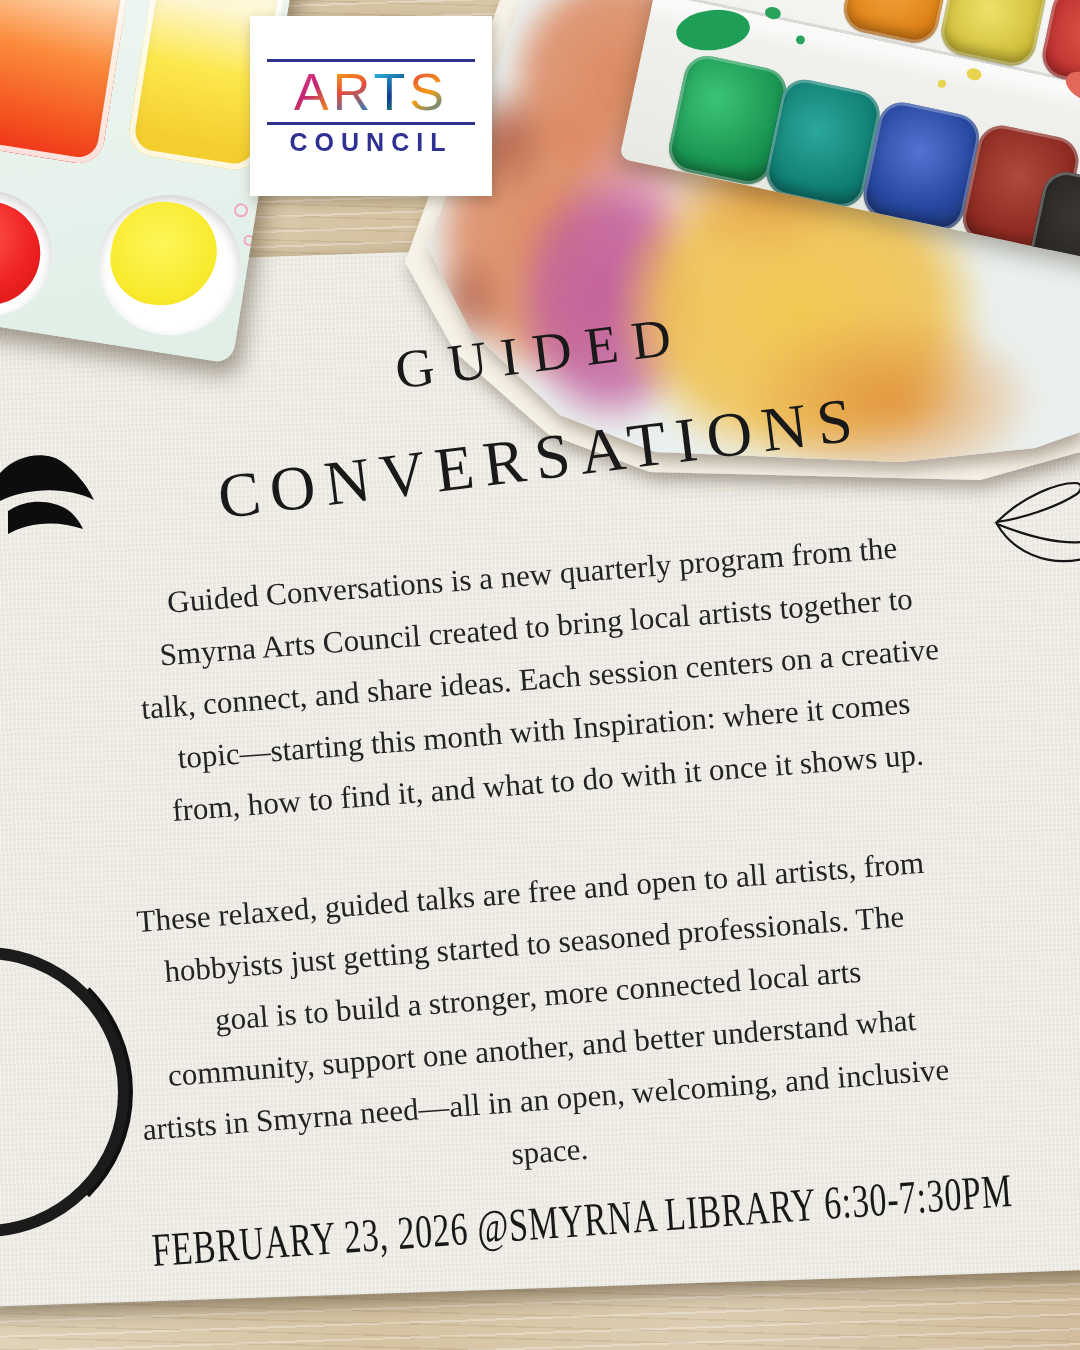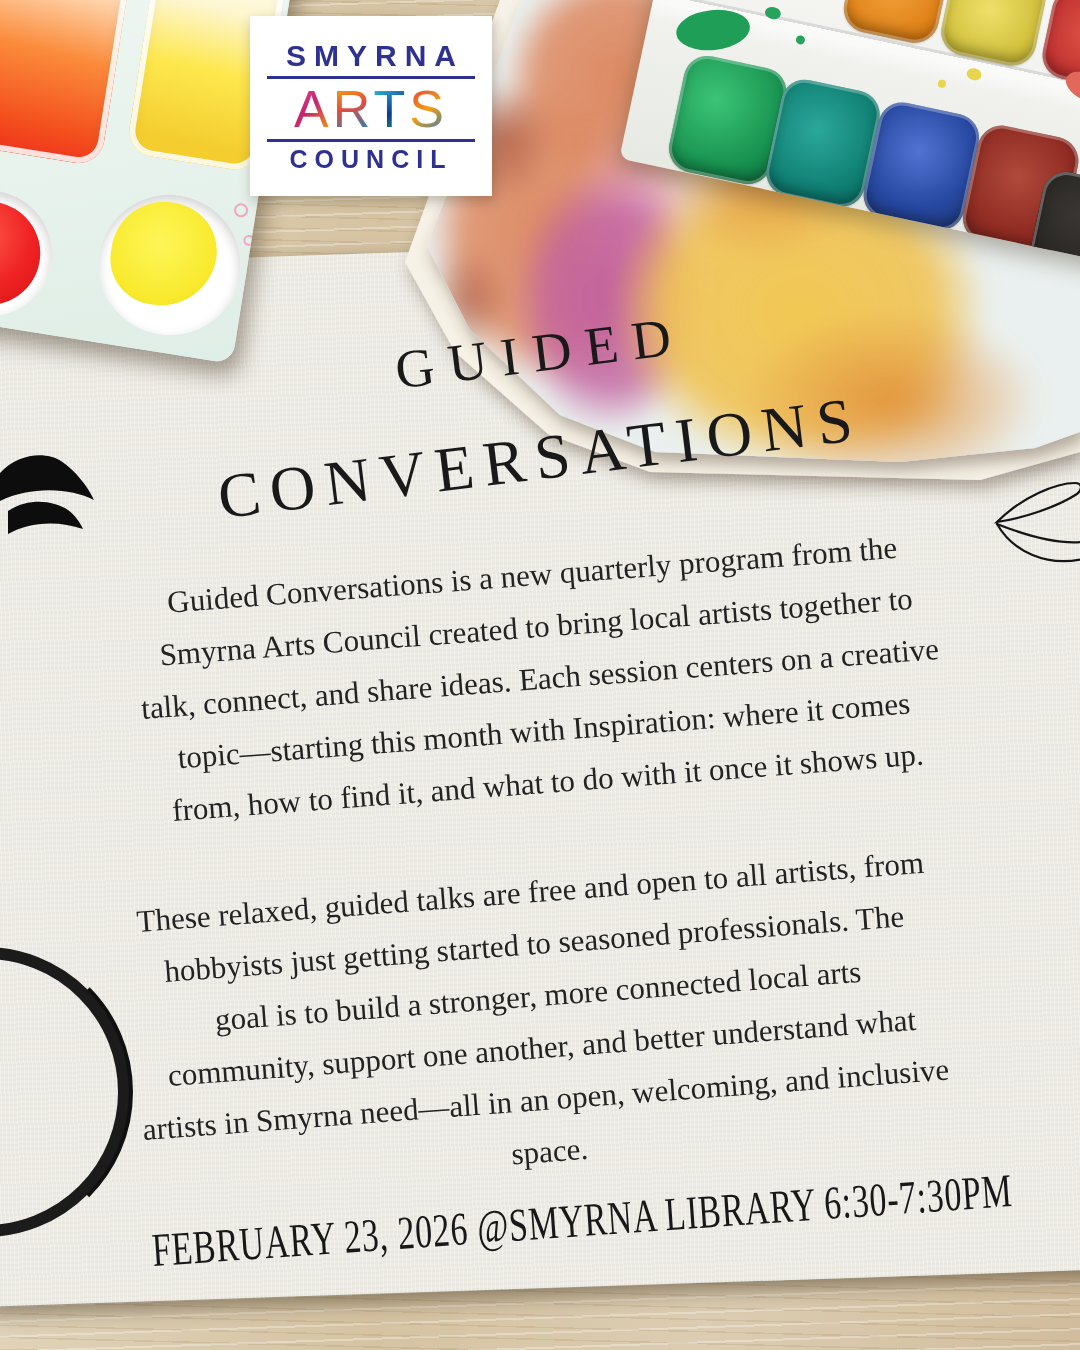--- a/index.html
+++ b/index.html
@@ -202,21 +202,20 @@
       <div class="wc1-paint"></div>
     </div>
     <div class="well-circ wc2">
       <div class="wc2-paint"></div>
     </div>
     <div class="dot pd1"></div>
     <div class="dot pd2"></div>
   </div>
 
   <div class="logo">
-    <div class="logo-top">SMYRNA</div>
     <div class="logo-rule"></div>
     <div class="logo-arts"><span class="la">A</span><span class="lr">R</span><span class="lt">T</span><span class="ls">S</span></div>
     <div class="logo-rule"></div>
     <div class="logo-bottom">COUNCIL</div>
   </div>
 
   <svg class="deco" style="left:0;top:448px" width="100" height="95" viewBox="0 0 100 95">
     <path fill="#0d0d0d" d="M0,25 C18,5 46,3 61,13 C76,23 88,39 94,52 C70,40 32,38 0,53 Z"></path>
     <path fill="#0d0d0d" d="M8,63 C28,50 52,52 68,62 C74,66 80,74 83,81 C58,72 28,74 8,86 Z"></path>
   </svg>

